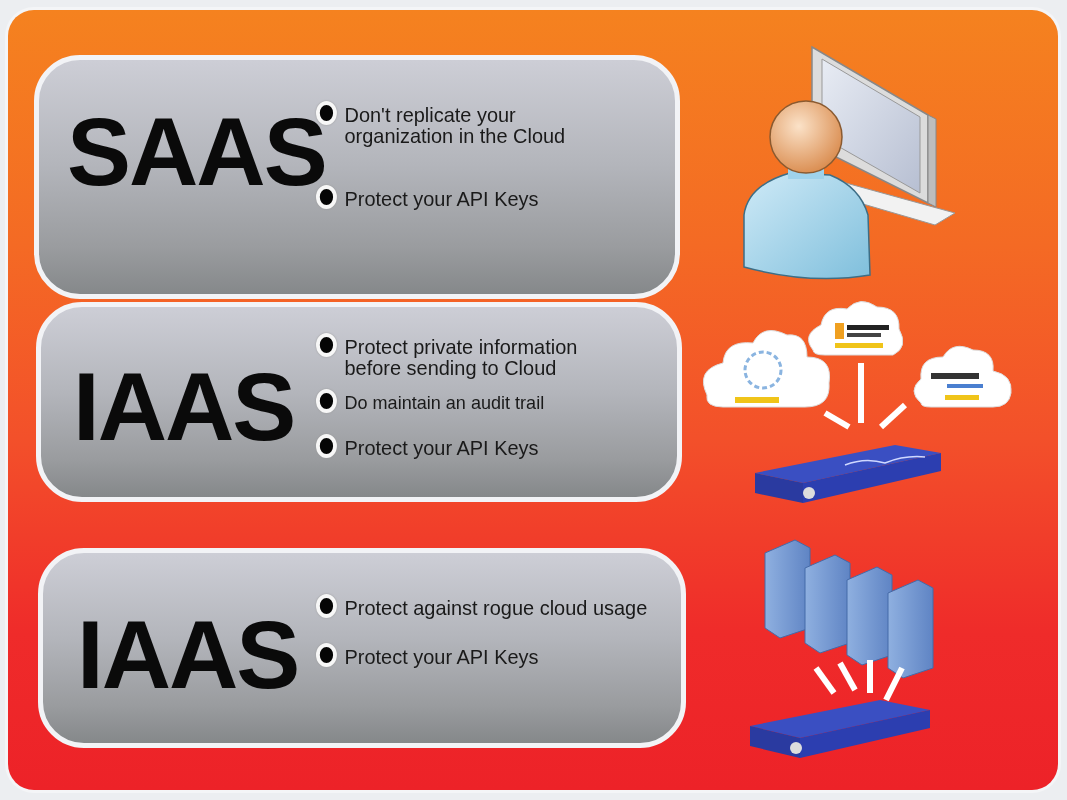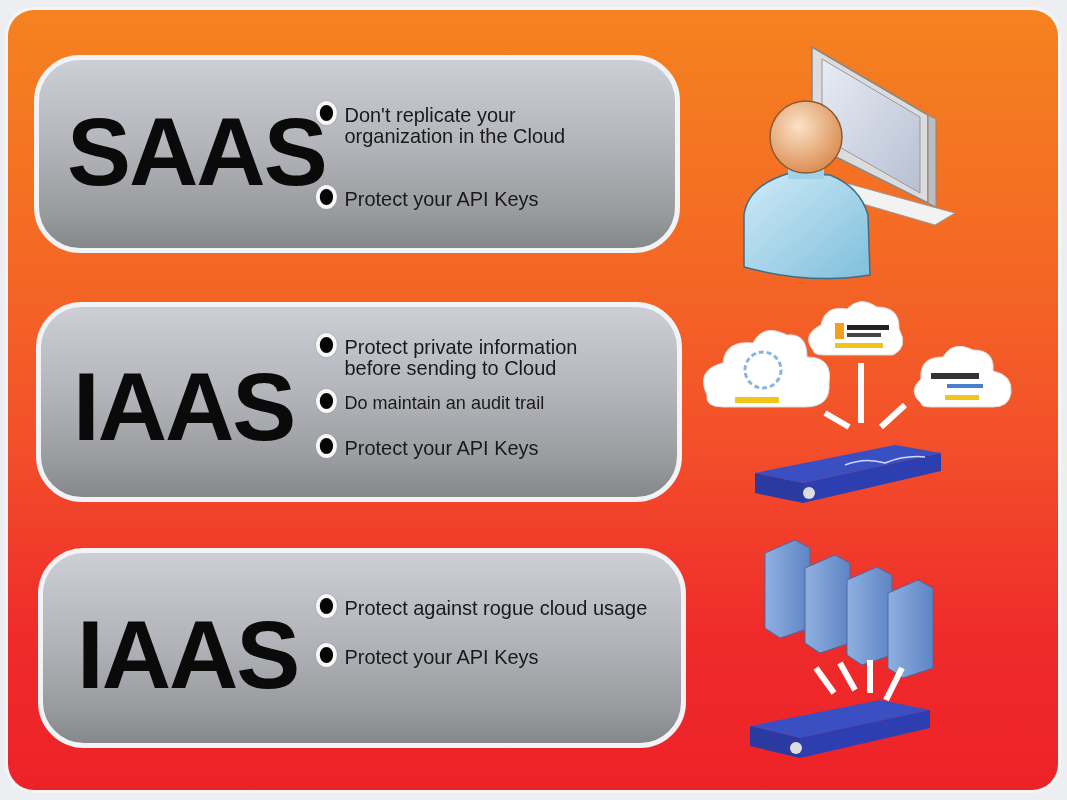--- a/index.html
+++ b/index.html
@@ -38,21 +38,21 @@
       flex: 0 0 auto; margin-right: 8px; margin-top: -3px;
       box-shadow: 0 0 2px #999;
     }
     .art { position: absolute; }
   </style>
 </head>
 <body>
 
 <div class="panel"></div>
 
-<div class="pill" style="left:34px; top:55px; width:646px; height:198px;">
+<div class="pill" style="left:34px; top:55px; width:646px; height:244px;">
   <div class="title" style="left:28px; top:44px; font-size:96px; line-height:96px;">SAAS</div>
 </div>
 <div class="bullet" style="left:316px; top:104px;">
   <span class="dot"></span>
   <span>
       <span style="display:block">Don't replicate your</span>
       <span style="display:block">organization in the Cloud</span>
     </span>
 </div>
 <div class="bullet" style="left:316px; top:188px;">

